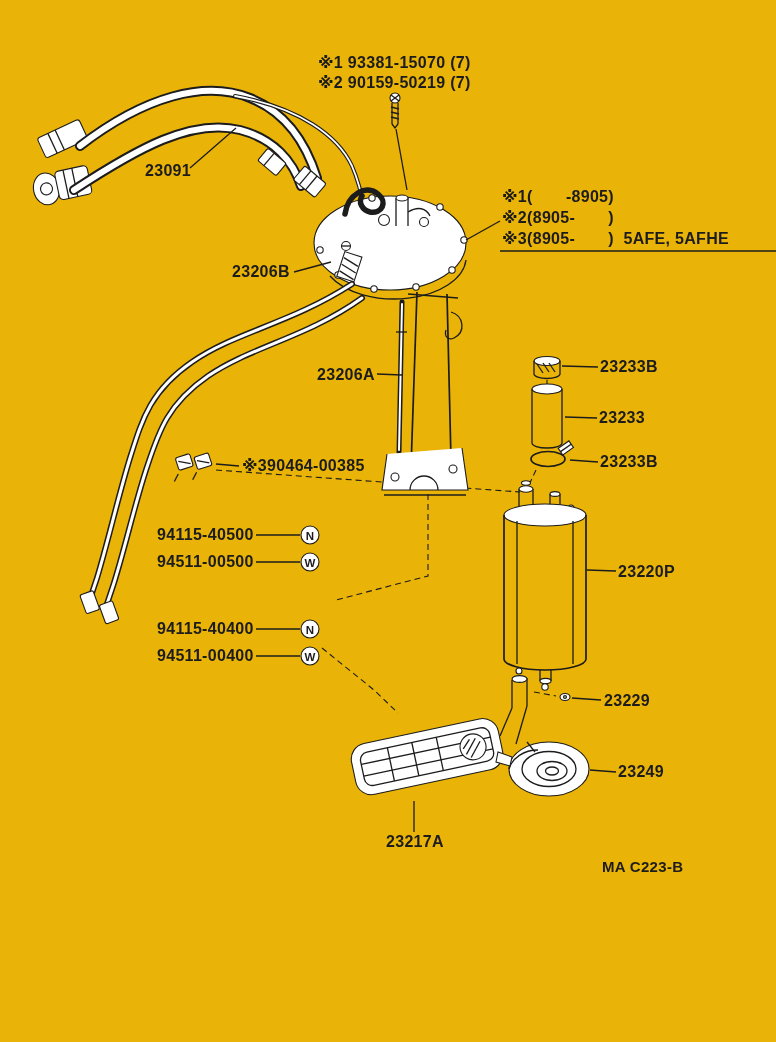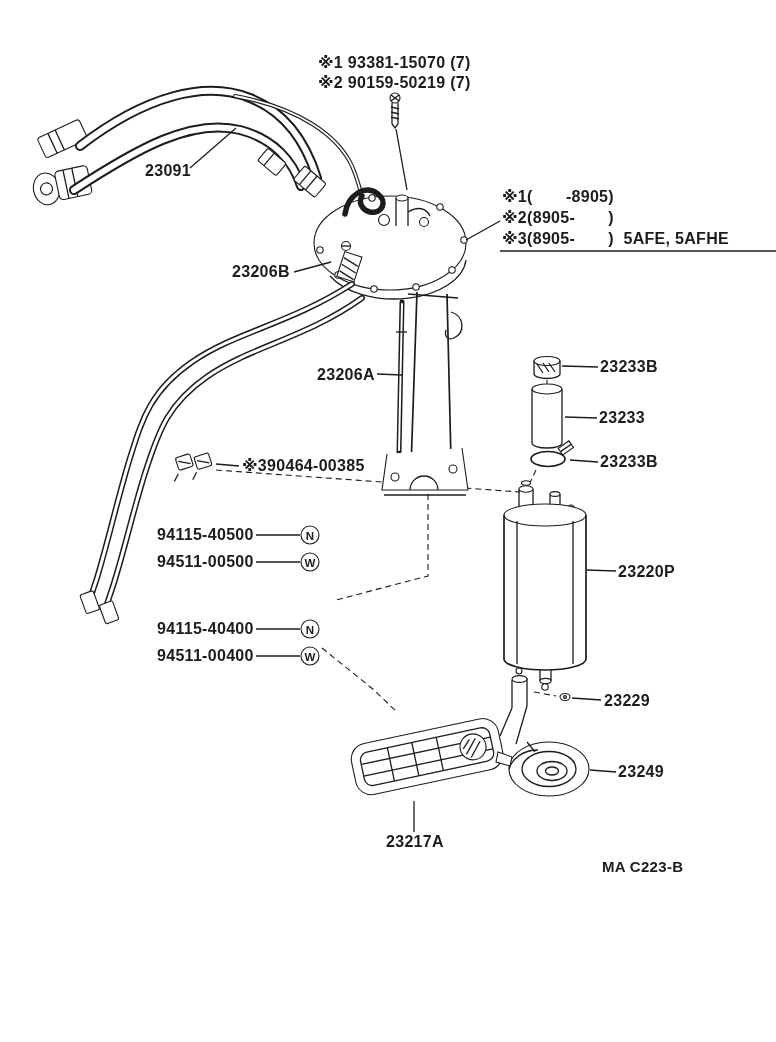--- a/index.html
+++ b/index.html
@@ -1,17 +1,17 @@
 <!DOCTYPE html>
 <html><head>
 <meta charset="utf-8">
 <style>
   html,body{margin:0;padding:0;background:#e8e8e8;}
   .canvas{
-    position:relative;width:776px;height:1042px;background:#ffffff;
+    position:relative;width:776px;height:1042px;background:#eab308;
     font-family:"Liberation Sans","DejaVu Sans",sans-serif;
   }
   svg{display:block}
   svg text{
     font-family:"Liberation Sans","DejaVu Sans",sans-serif;
     font-size:16px;font-weight:700;fill:#1c1c1c;
     white-space:pre;letter-spacing:.3px;
   }
   svg text.small{font-size:11.5px;letter-spacing:0;}
   svg text.footer{font-size:15px;}

